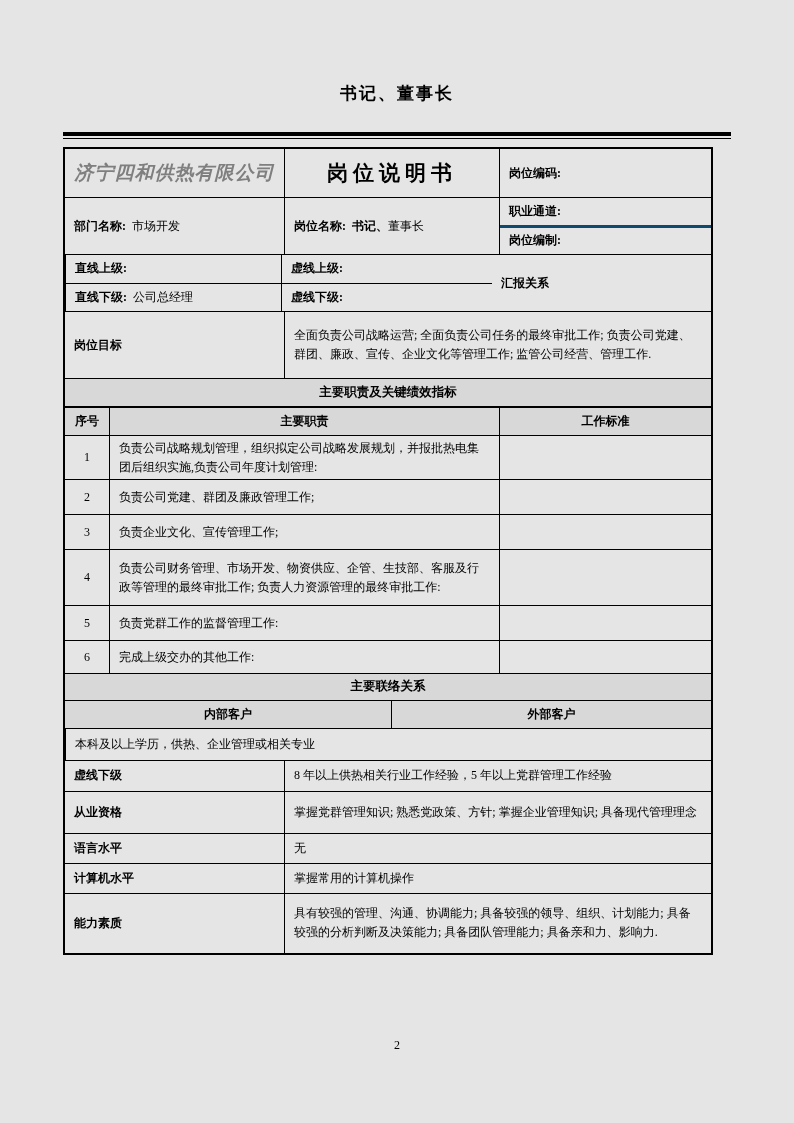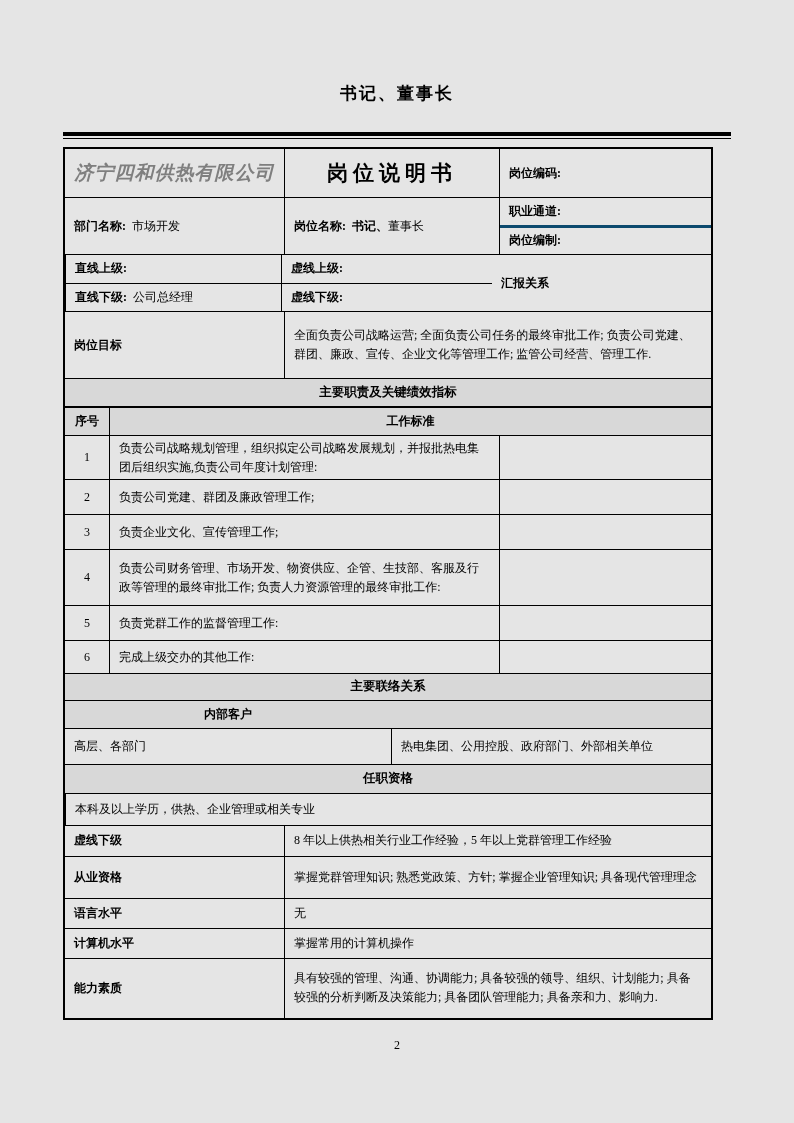--- a/index.html
+++ b/index.html
@@ -144,20 +144,21 @@
       </div>
     </div>
 
     <div class="row gray center" style="min-height:28px">
       <div class="cell fc center" style="flex:1">
         <span class="section-title">主要职责及关键绩效指标</span>
       </div>
     </div>
     <div class="row gray" style="min-height:29px;border-top-width:2px">
       <div class="cell fc c-no center bold">序号</div>
+      <div class="cell c-duty center bold">主要职责</div>
       <div class="cell c-std center bold">工作标准</div>
     </div>
 
     <div class="row" style="min-height:43px">
       <div class="cell fc c-no center">1</div>
       <div class="cell c-duty">负责公司战略规划管理，组织拟定公司战略发展规划，并报批热电集团后组织实施,负责公司年度计划管理:</div>
       <div class="cell c-std"></div>
     </div>
     <div class="row" style="min-height:35px">
       <div class="cell fc c-no center">2</div>
@@ -185,31 +186,23 @@
       <div class="cell c-std"></div>
     </div>
 
     <div class="row gray" style="min-height:26px">
       <div class="cell fc center" style="flex:1">
         <span class="section-title">主要联络关系</span>
       </div>
     </div>
     <div class="row gray" style="min-height:28px">
       <div class="cell fc c-half center bold">内部客户</div>
-    </div>
-    <div class="row" style="min-height:36px">
-      <div class="cell fc c-half">高层、各部门</div>
-      <div class="cell c-rest">热电集团、公用控股、政府部门、外部相关单位</div>
-    </div>
-
-    <div class="row gray" style="min-height:29px">
-      <div class="cell fc center" style="flex:1">
-        <span class="section-title">任职资格</span>
-      </div>
-    </div>
+      <div class="cell c-rest center bold">外部客户</div>
+    </div>
+
 
     <div class="row" style="min-height:32px">
       <div class="cell c-qv">本科及以上学历，供热、企业管理或相关专业</div>
     </div>
     <div class="row" style="min-height:31px">
       <div class="cell fc c-a">
         <span class="lbl">虚线下级</span>
       </div>
       <div class="cell c-qv">8 年以上供热相关行业工作经验，5 年以上党群管理工作经验</div>
     </div>

